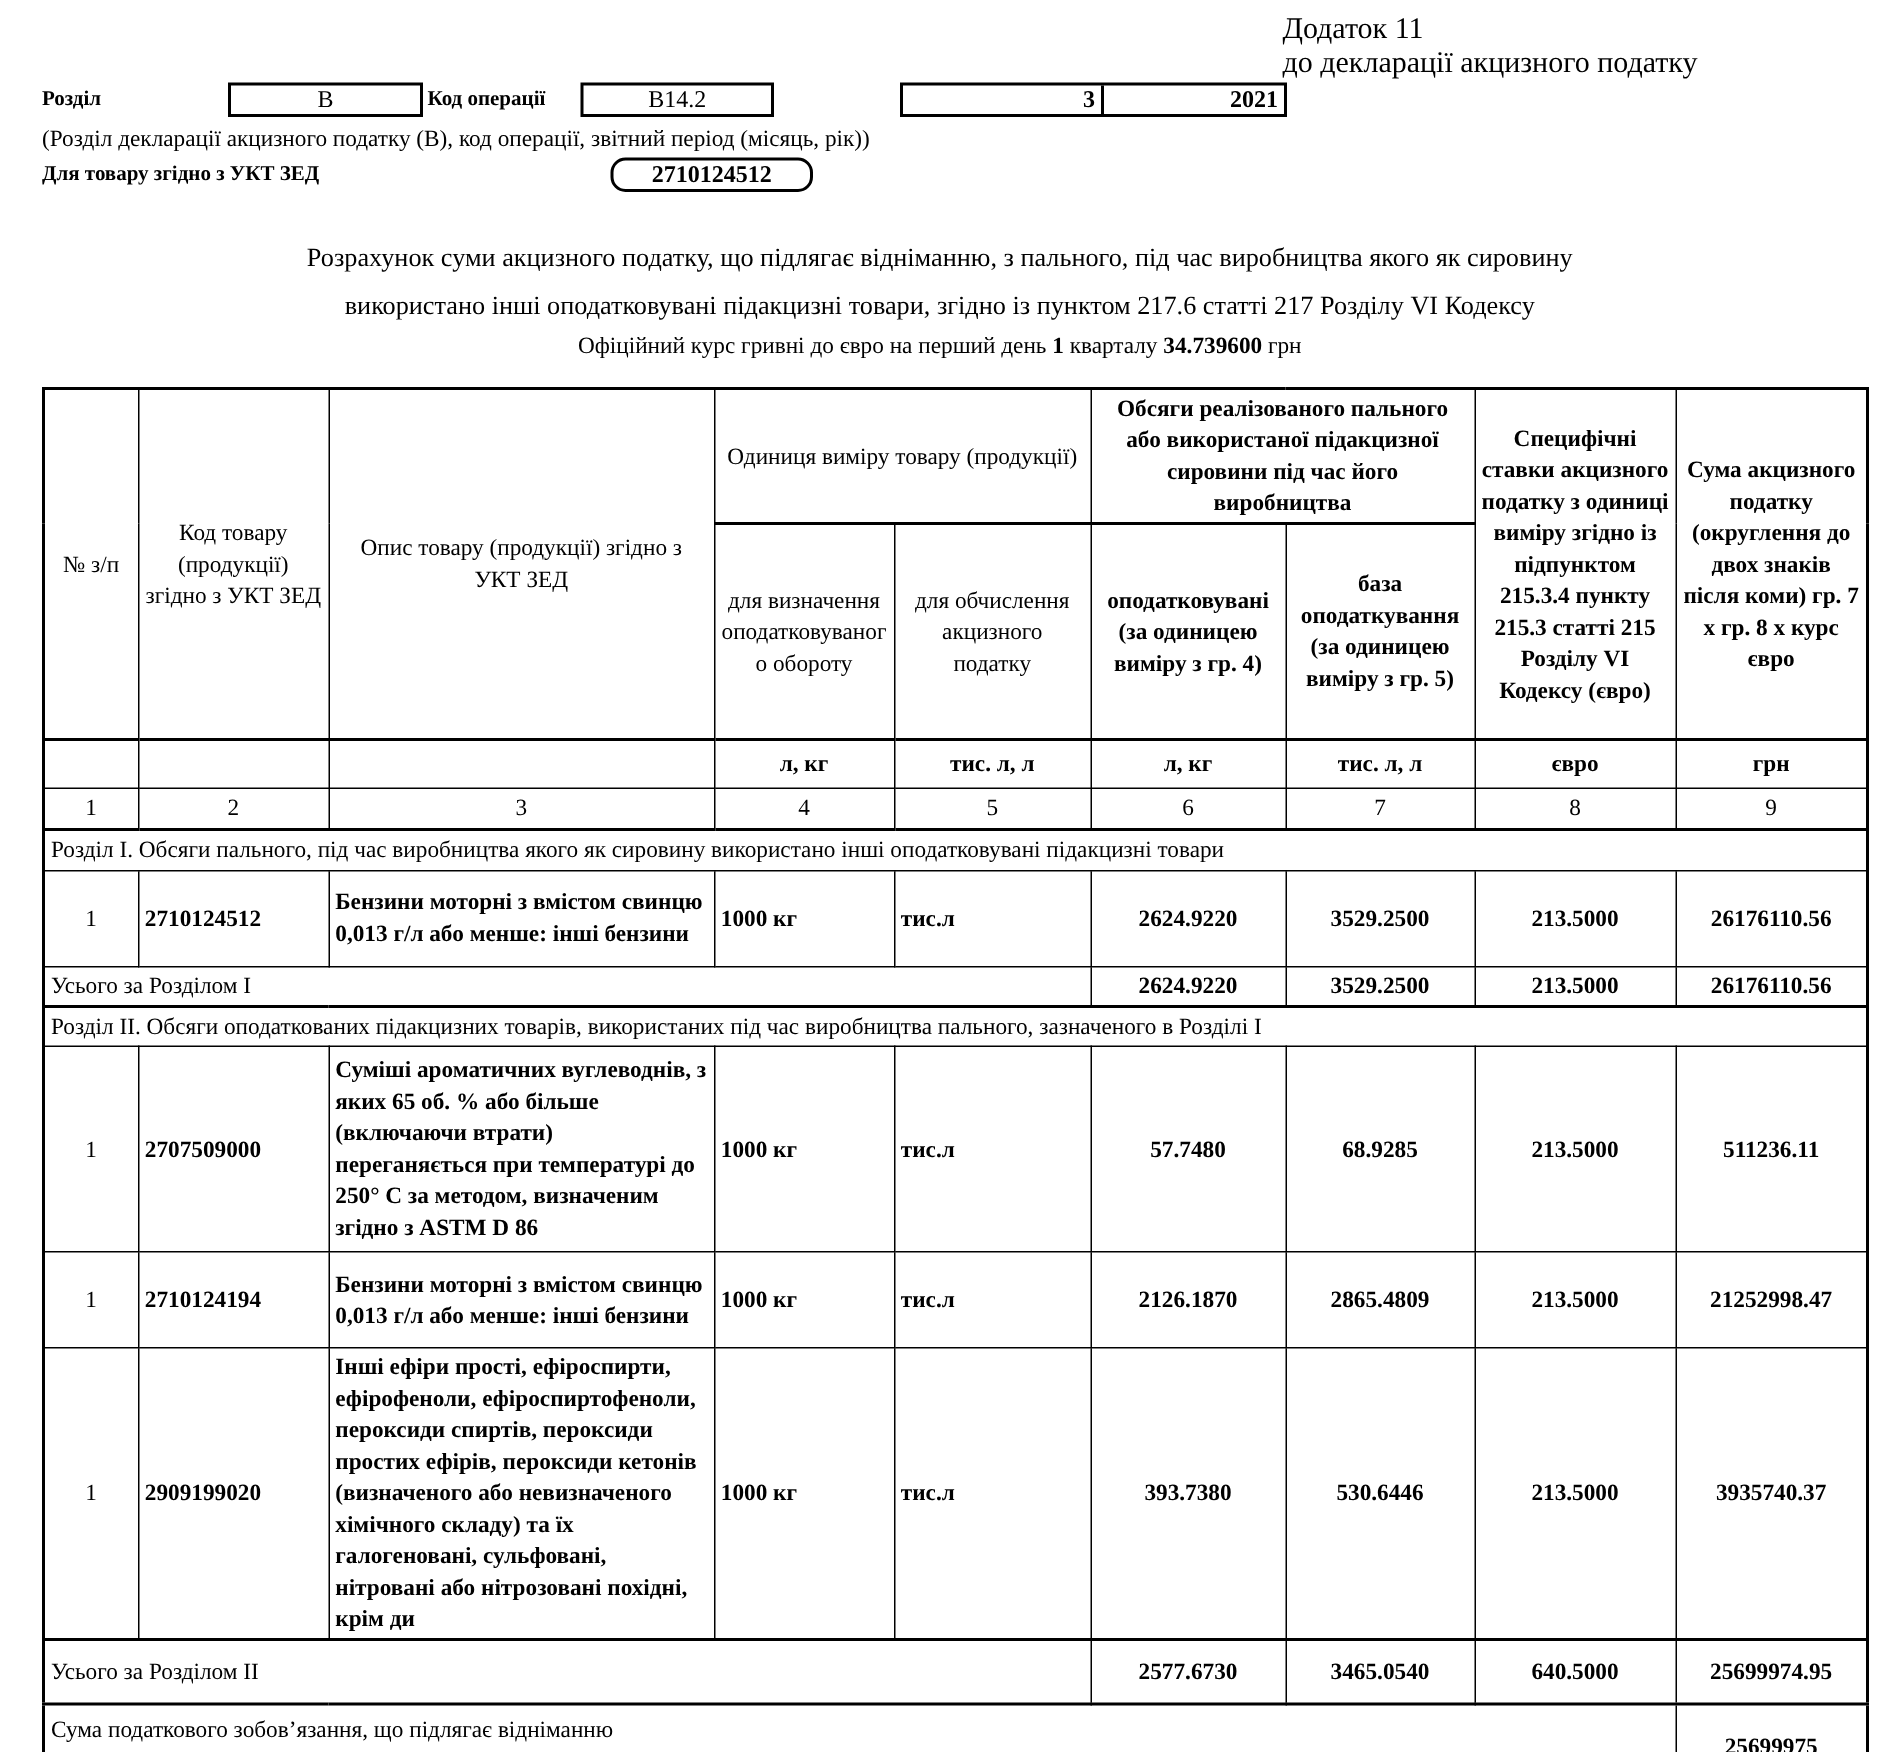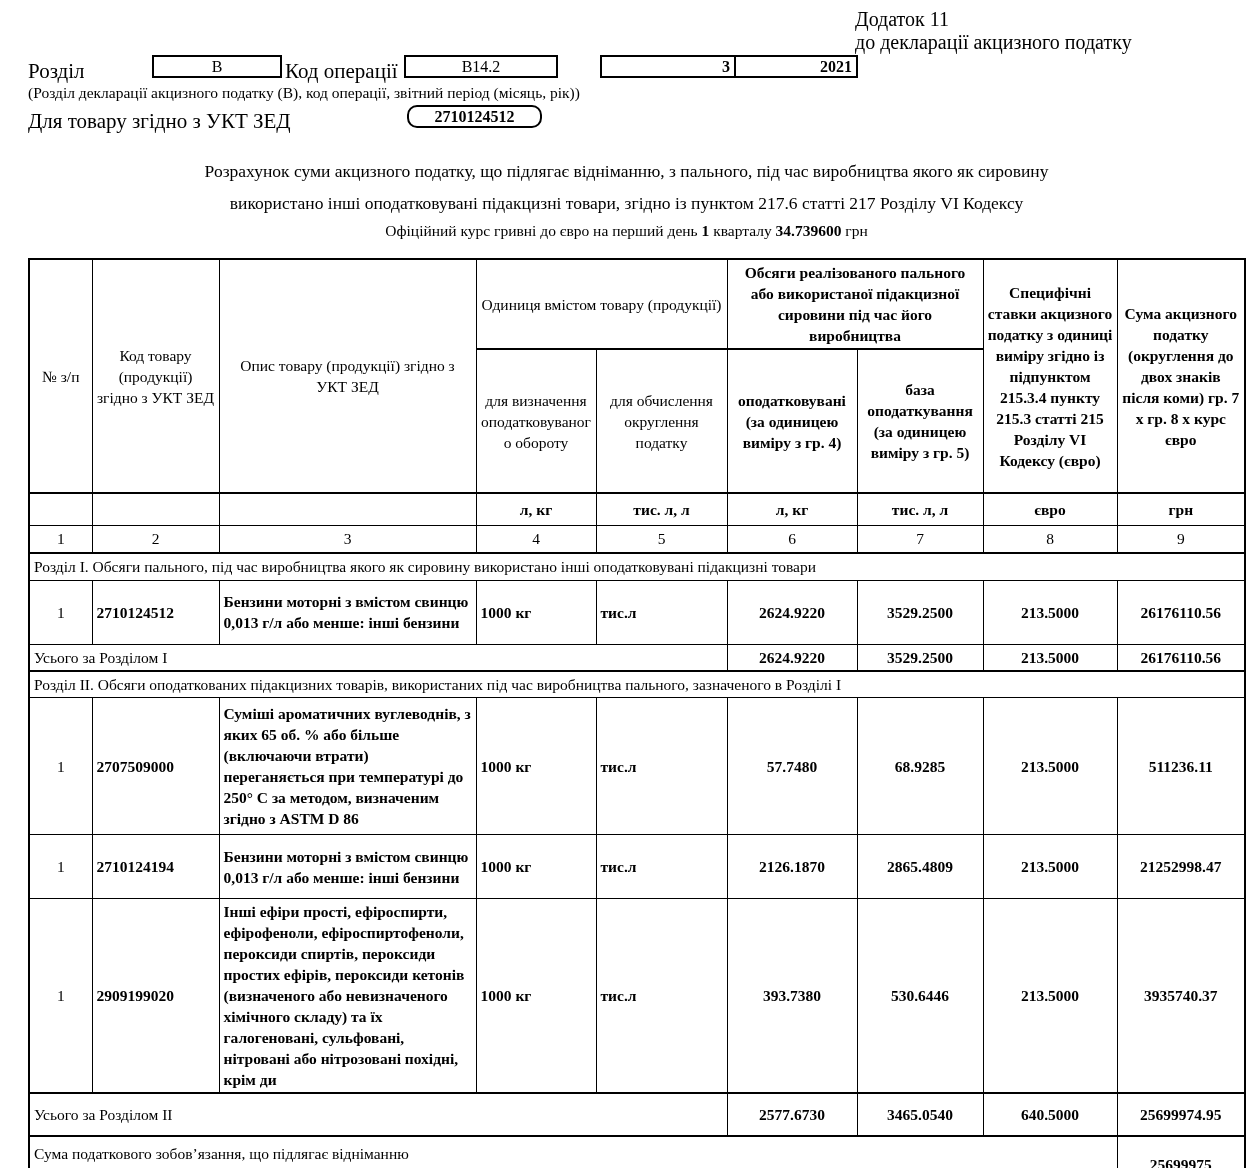--- a/index.html
+++ b/index.html
@@ -2,21 +2,21 @@
 <html><head>
 <meta charset="utf-8">
 <style>
   * { margin:0; padding:0; box-sizing:border-box; }
   html,body { background:#fff; }
   body { font-family:"Liberation Serif","DejaVu Serif",serif; color:#000; }
   .page { position:relative; width:1253px; height:1168px; background:#fff; overflow:hidden; }
 
   
   .appendix { position:absolute; left:855px; top:8px; font-size:20px; line-height:23px; }
-  .lbl { position:absolute; font-size:21px; white-space:nowrap; }
+  .lbl { position:absolute; font-size:14px; white-space:nowrap;font-weight:bold; }
   .fbox { position:absolute; height:23px; border:2px solid #000; display:flex; align-items:center;
           justify-content:center; font-size:16px; background:#fff; }
   .fbox.bold { font-weight:bold; }
   .period { position:absolute; left:600px; top:55px; width:258px; height:23px; border:2px solid #000;
             display:flex; font-size:16px; font-weight:bold; }
   .period .pcell { display:flex; align-items:center; justify-content:flex-end; padding-right:4px; }
   .period .pcell.month { flex:0 0 134px; border-right:2px solid #000; }
   .period .pcell.year { flex:1; }
   .note { position:absolute; left:28px; top:84px; font-size:15.5px; }
 
@@ -60,21 +60,21 @@
   <div class="appendix">
     <div>Додаток 11</div>
     <div>до декларації акцизного податку</div>
   </div>
 
   <span class="lbl" style="left:28px;top:59px">Розділ</span>
   <div class="fbox" style="left:152px;top:55px;width:130px">
     <span>В</span>
   </div>
   <span class="lbl" style="left:285px;top:59px">Код операції</span>
-  <div class="fbox" style="left:404px;top:55px;width:154px">
+  <div class="fbox" style="left:387px;top:55px;width:129px">
     <span>В14.2</span>
   </div>
   <div class="period">
     <div class="pcell month">
       <span>3</span>
     </div>
     <div class="pcell year">
       <span>2021</span>
     </div>
   </div>
@@ -103,29 +103,29 @@
       <col style="width:126px">
         <col style="width:134px">
         <col style="width:128px">
     </colgroup>
 
     <tbody>
         <tr class="h-group">
       <td class="hdr" rowspan="2">№ з/п</td>
       <td class="hdr" rowspan="2">Код товару (продукції) згідно з УКТ ЗЕД</td>
       <td class="hdr" rowspan="2">Опис товару (продукції) згідно з УКТ ЗЕД</td>
-      <td class="hdr bb2" colspan="2">Одиниця вмістом товару (продукції)</td>
+      <td class="hdr bb2" colspan="2">Одиниця виміру товару (продукції)</td>
       <td class="hdr bold bb2" colspan="2">Обсяги реалізованого пального або використаної підакцизної сировини під час його виробництва</td>
       <td class="hdr bold" rowspan="2">Специфічні ставки акцизного податку з одиниці виміру згідно із підпунктом 215.3.4 пункту 215.3 статті 215 Розділу VI Кодексу (євро)</td>
       <td class="hdr bold" rowspan="2">Сума акцизного податку (округлення до двох знаків після коми) гр. 7 х гр. 8 х курс євро</td>
     </tr>
 
     <tr class="h-sub">
       <td class="hdr">для визначення оподатковуваного обороту</td>
-      <td class="hdr">для обчислення округлення податку</td>
+      <td class="hdr">для обчислення акцизного податку</td>
       <td class="hdr bold">оподатковувані (за одиницею виміру з гр. 4)</td>
       <td class="hdr bold">база оподаткування (за одиницею виміру з гр. 5)</td>
     </tr>
 
     <tr class="h-units">
       <td class="bt2"></td>
       <td class="bt2"></td>
       <td class="bt2"></td>
       <td class="center bold bt2">л, кг</td>
       <td class="center bold bt2">тис. л, л</td>

